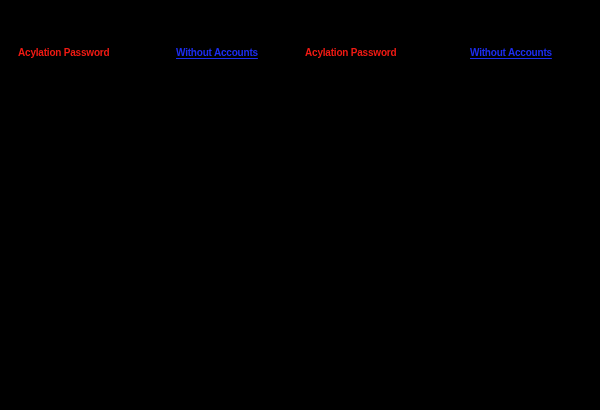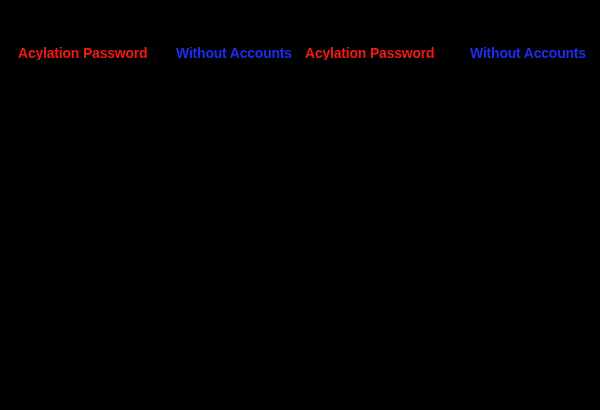--- a/index.html
+++ b/index.html
@@ -22,33 +22,34 @@
   .nav-row {
     position: absolute;
     top: 38px;
     left: 0;
     width: 600px;
     height: 18px;
   }
   .nav-link {
     position: absolute;
     top: 8px;
-    font-size: 14px;
+    font-size: 10px;
     font-weight: bold;
     letter-spacing: -0.2px;
     line-height: 14px;
     white-space: nowrap;
     text-decoration: none;
     cursor: pointer;
   }
   .nav-link.red {
     color: #f01a13;
   }
   .nav-link.blue {
     color: #1c2df0;
+    text-decoration: underline;
     text-underline-offset: 2px;
   }
   .link-1 { left: 18px; }
   .link-2 { left: 176px; }
   .link-3 { left: 305px; }
   .link-4 { left: 470px; }
   .content-area {
     position: absolute;
     top: 60px;
     left: 0;

